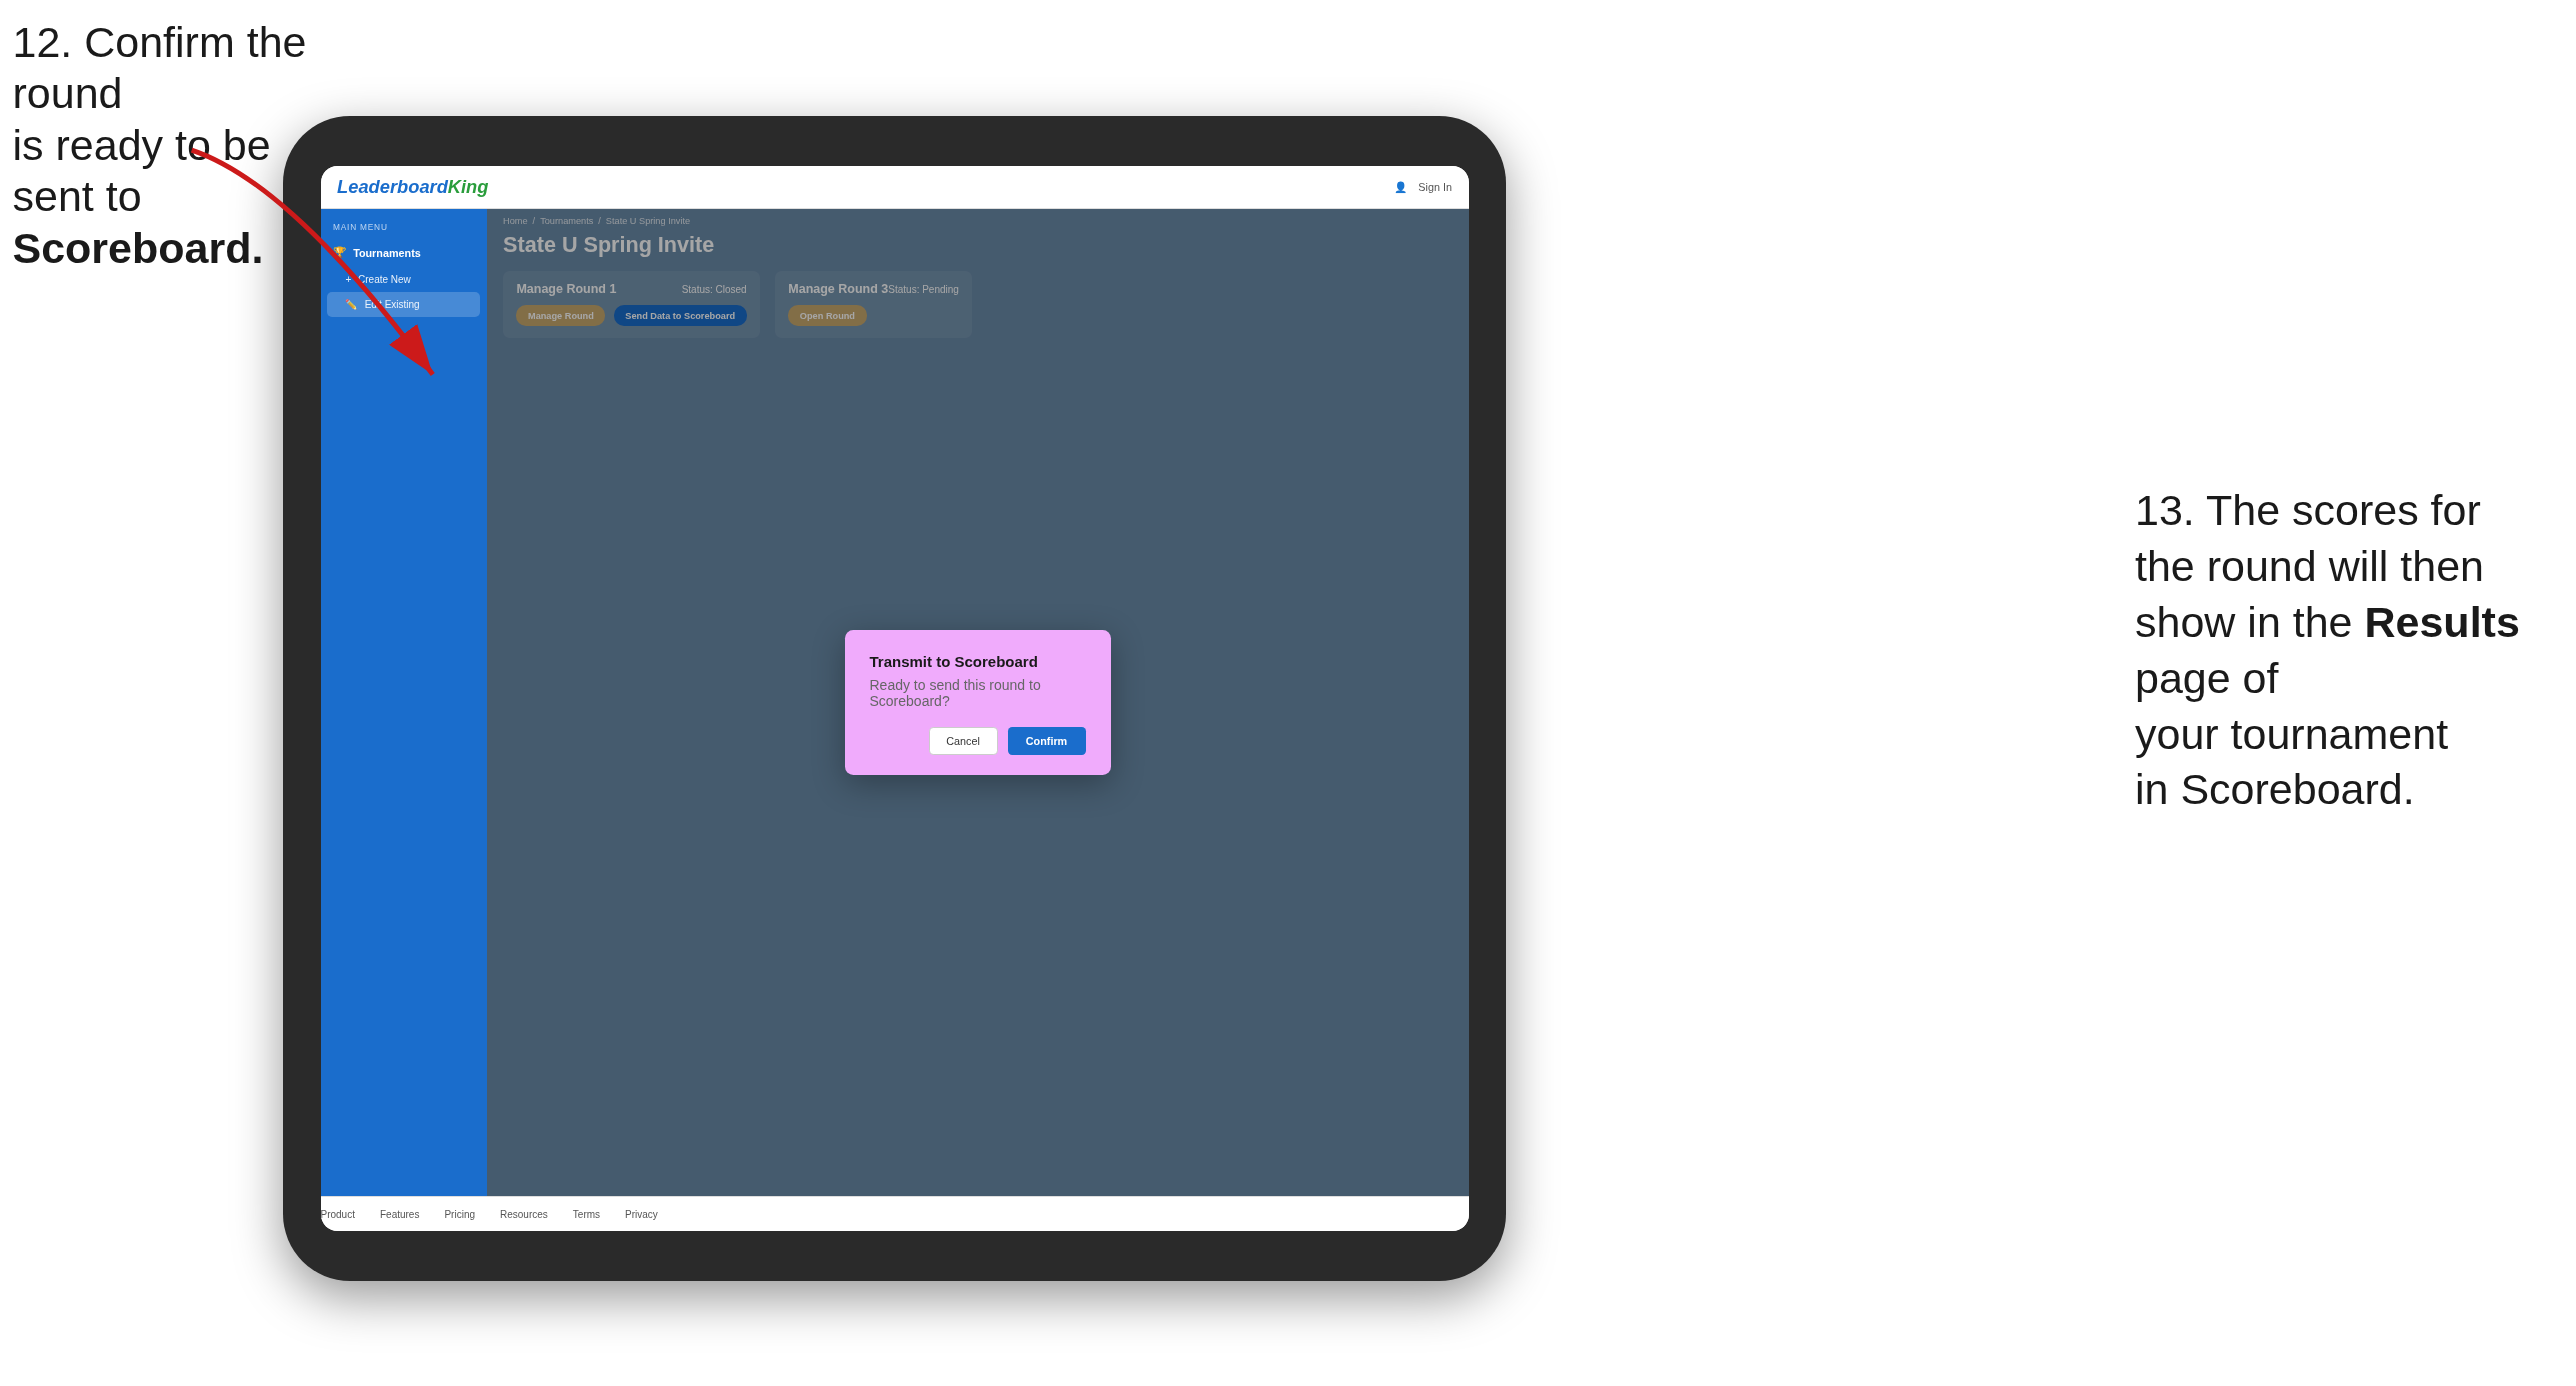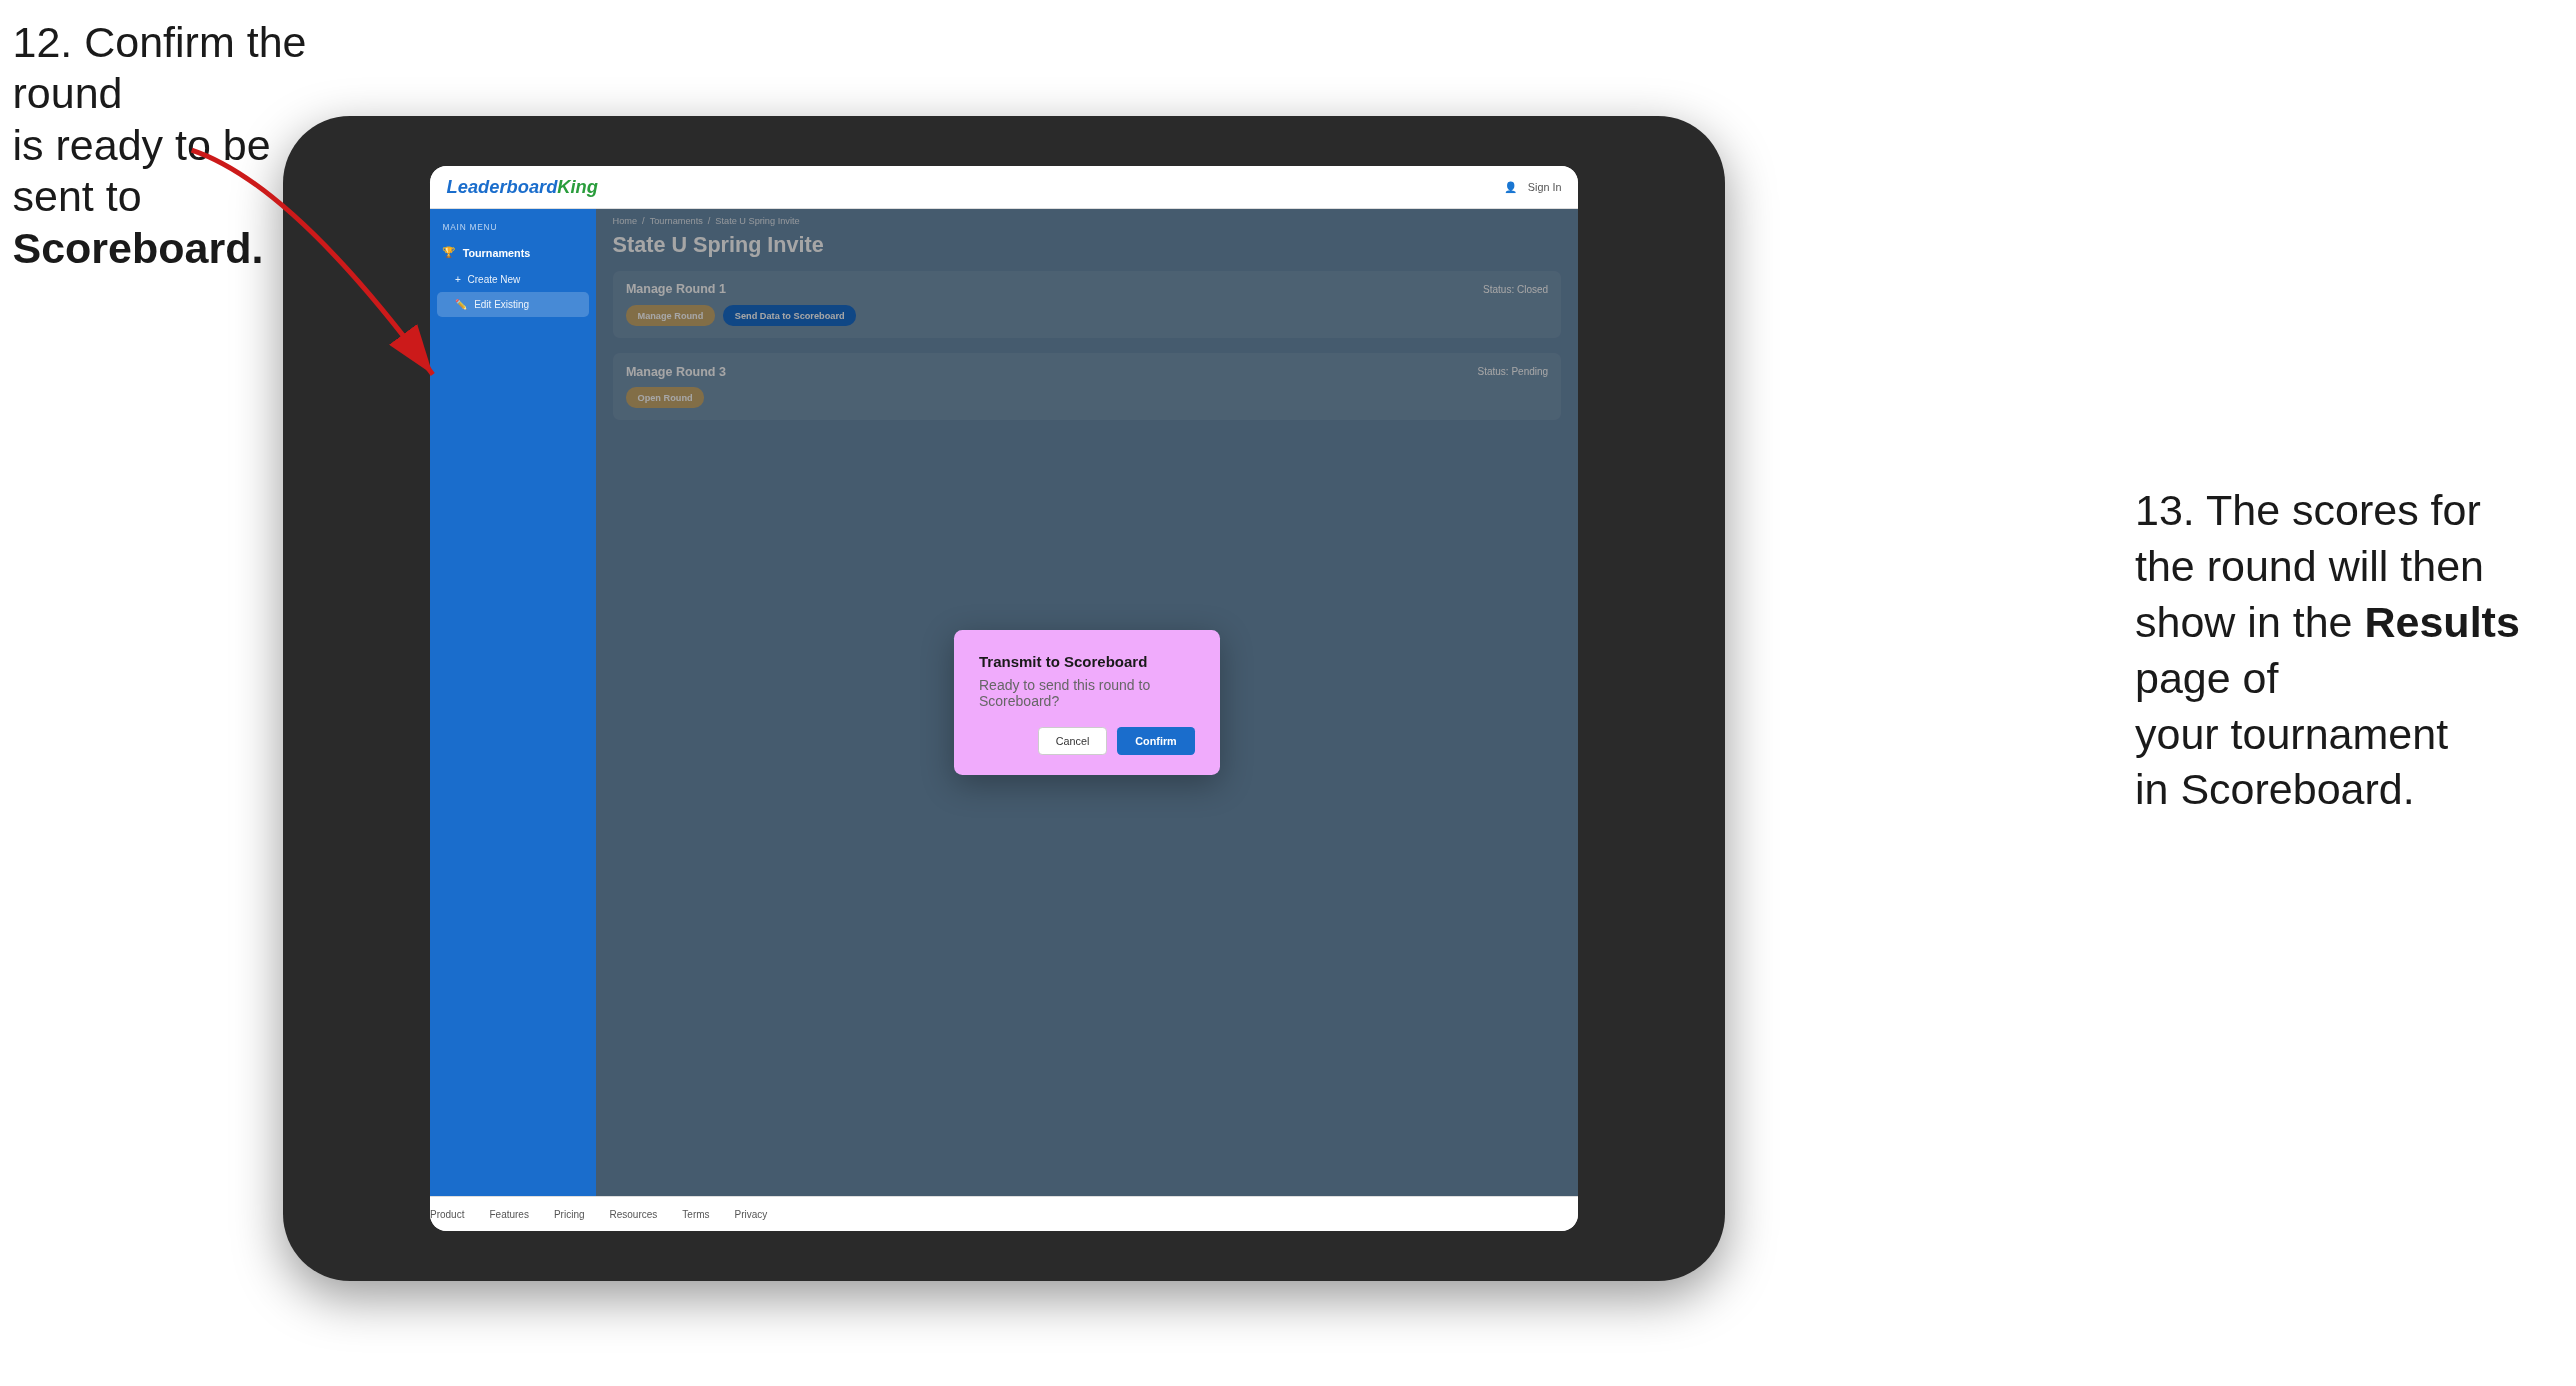--- a/index.html
+++ b/index.html
@@ -38,21 +38,21 @@
     }
     .annotation-right strong {
       font-weight: 900;
     }
 
     
     .tablet {
       position: absolute;
       top: 116px;
       left: 283px;
-      width: 1442px;
+      width: 1223px;
       height: 1165px;
       background: #2a2a2a;
       border-radius: 67px;
       box-shadow: 0 16.6px 50px rgba(0,0,0,0.4);
       display: flex;
       align-items: center;
       justify-content: center;
     }
 
     .tablet-screen {
@@ -187,21 +187,21 @@
     .page-title {
       padding: 0 16.6px 12.5px;
       font-size: 21.6px;
       font-weight: 700;
       color: #fff;
     }
 
     .rounds-container {
       padding: 0 16.6px 16.6px;
       display: flex;
-      flex-direction: column;
+      flex-direction: row;
       gap: 15px;
     }
 
     .round-section {
       background: rgba(255,255,255,0.08);
       border-radius: 6.7px;
       padding: 11.6px 13.3px;
     }
 
     .round-header {

